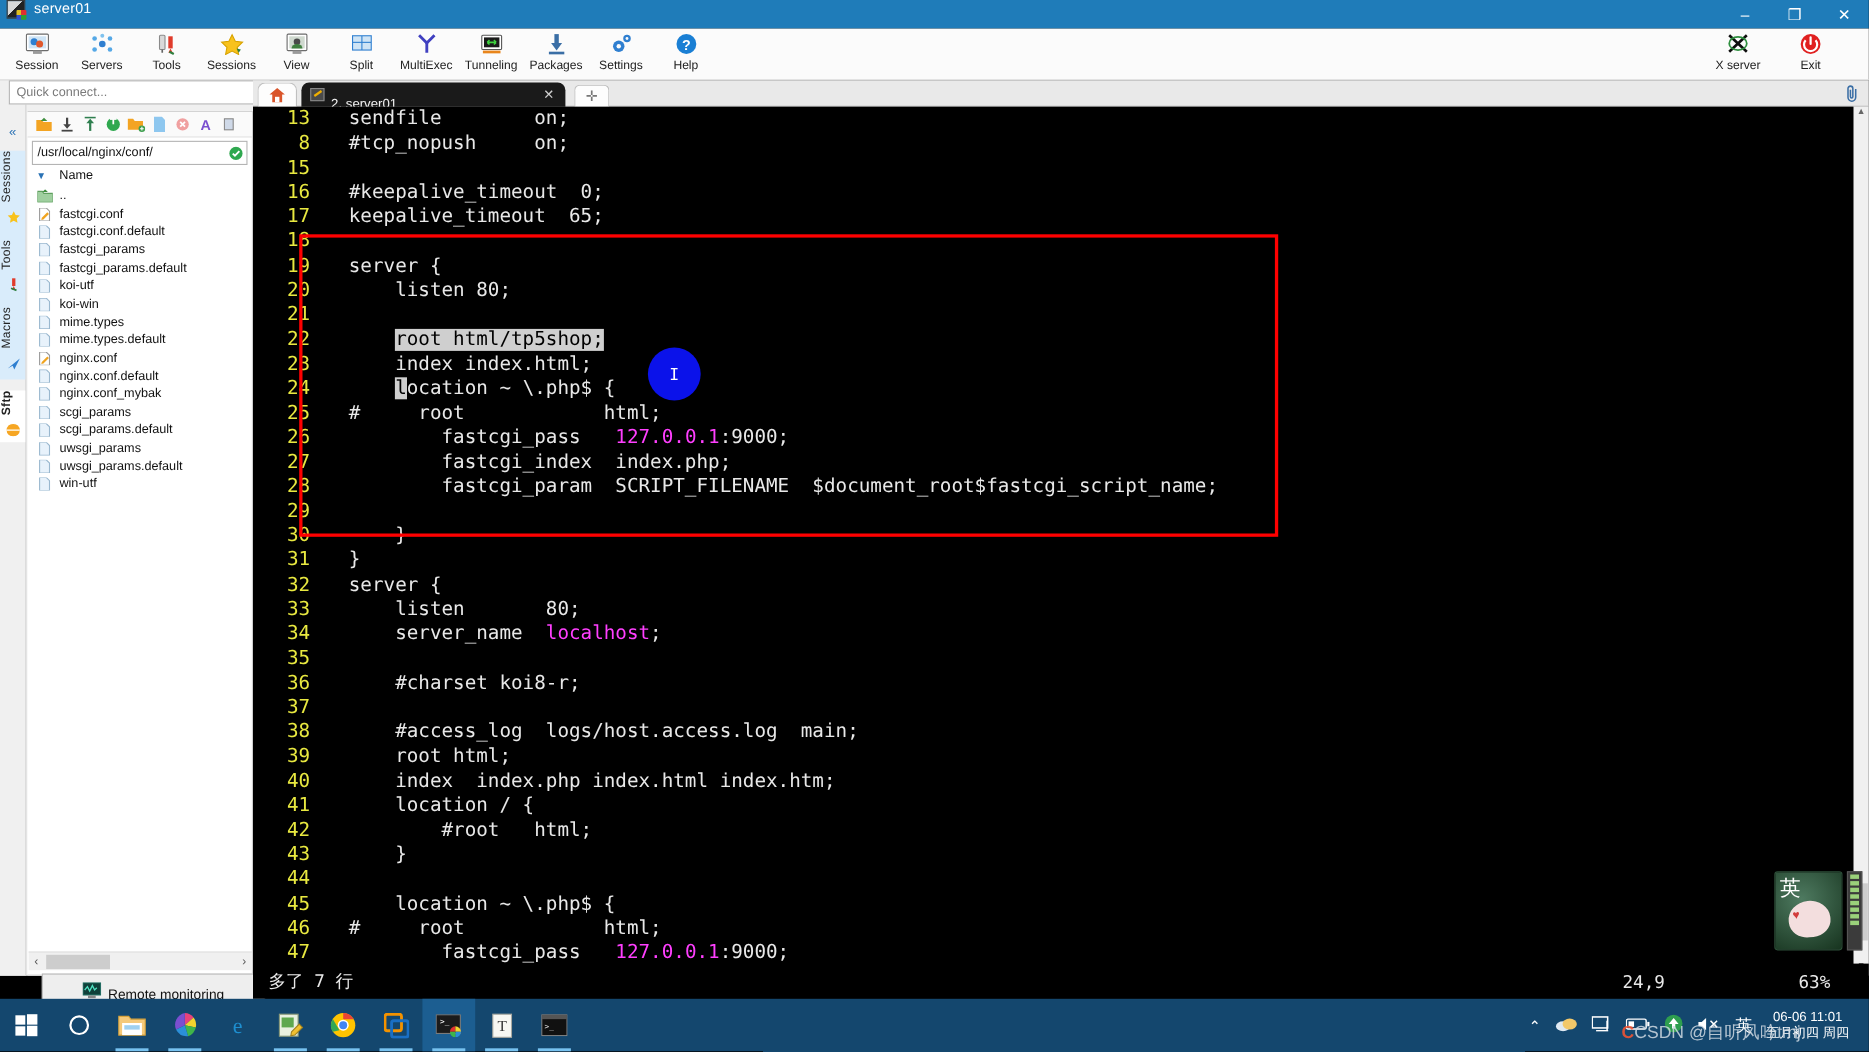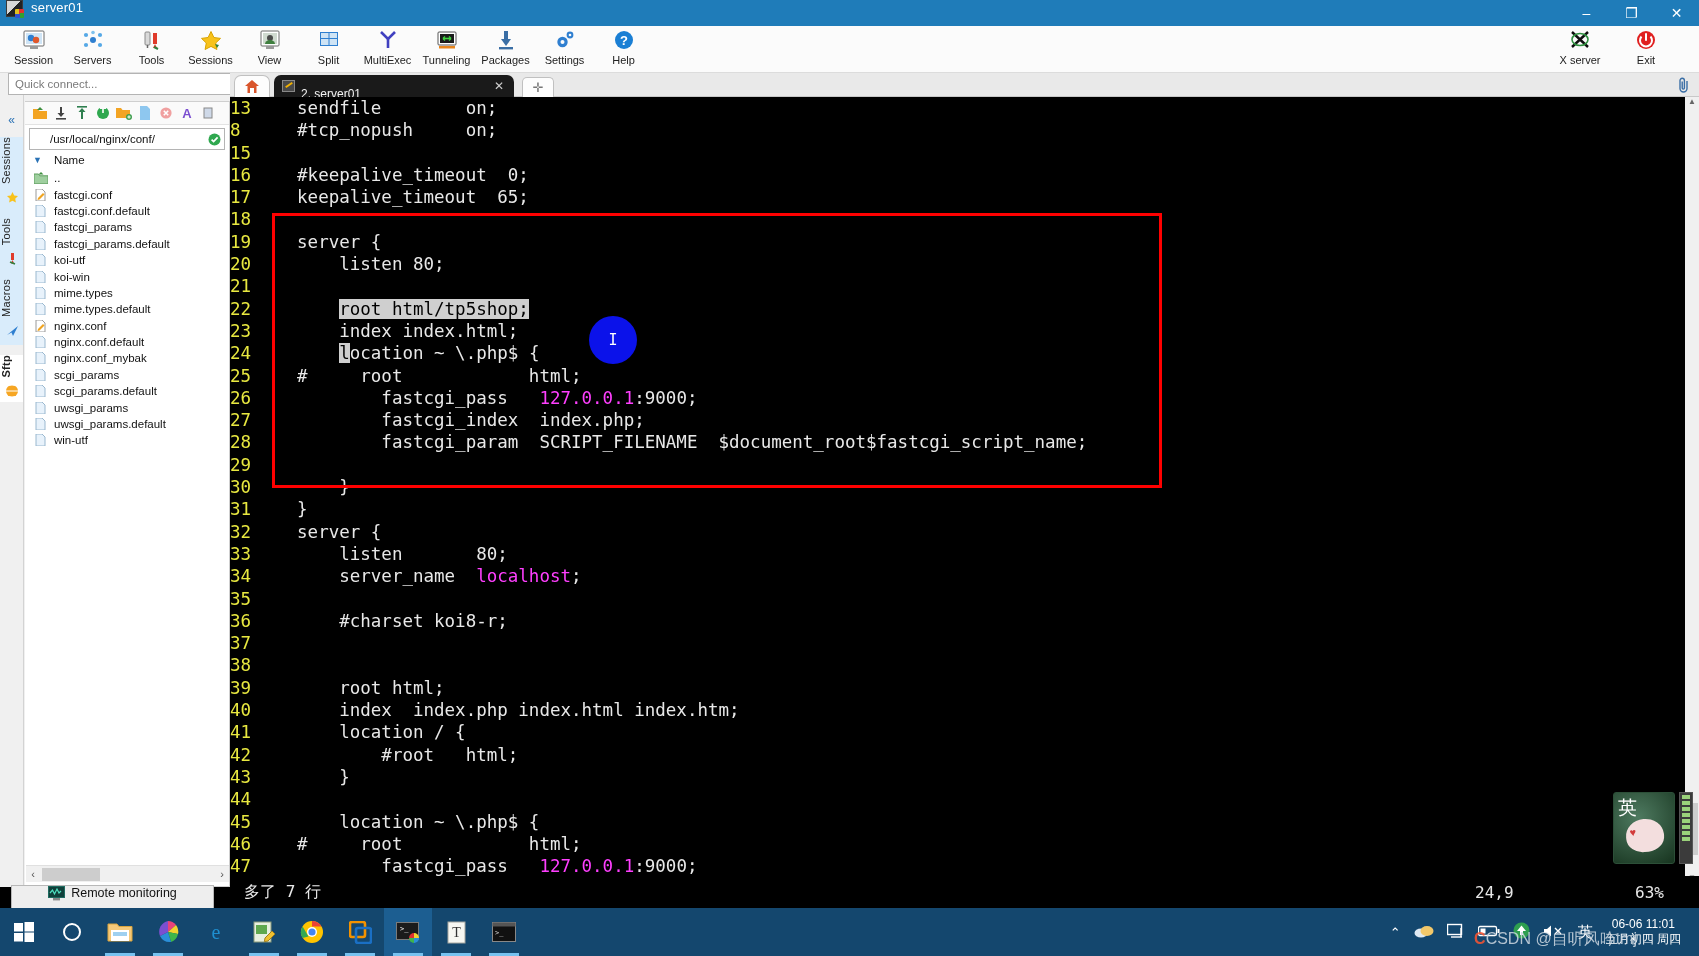--- a/index.html
+++ b/index.html
@@ -75,39 +75,39 @@
     position:absolute; left:25px; top:101px; width:205px; height:786px;
     background:#fff; border:1px solid #cfcfcf; border-left:none;
   }
   .sftp-tools {
     height:23px; display:flex; align-items:center; gap:4px; padding-left:6px;
     background:#fafafa; border-bottom:1px solid #e3e3e3;
   }
   .sftp-tools .ic { width:17px; height:17px; display:flex; align-items:center; justify-content:center; }
   .pathbar {
     height:22px; margin:3px 4px 0 4px; border:1px solid #b4b4b4; background:#fff;
-    display:flex; align-items:center; padding-left:20px; font-size:11.5px; color:#111;
+    display:flex; align-items:center; padding-left:4px; font-size:11.5px; color:#111;
   }
   .pathbar .ok { margin-left:auto; margin-right:3px; width:13px; height:13px; }
   .colhdr { height:20px; display:flex; align-items:center; font-size:11.5px; color:#111; padding-left:8px; }
   .colhdr .sortarr { color:#2a72b5; font-size:9px; margin-right:12px; }
   .filelist { padding-left:8px; }
   .frow { height:16.4px; display:flex; align-items:center; font-size:11.5px; color:#111; }
   .frow .fi { width:16px; height:13px; margin-right:5px; display:flex; align-items:center; justify-content:center; flex:none; }
   .hscroll {
     position:absolute; left:26px; bottom:74px; width:203px; height:17px;
     background:#f0f0f0; display:flex; align-items:center; border-top:1px solid #e0e0e0;
   }
   .hscroll .arw { width:14px; text-align:center; font-size:11px; color:#555; }
   .hscroll .thumb { width:58px; height:13px; background:#cdcdcd; margin-left:2px; }
   .hscroll .arw.r { margin-left:auto; }
   .remotemon {
-    position:absolute; left:11px; bottom:44px; width:203px; height:27px;
+    position:absolute; left:38px; bottom:44px; width:203px; height:27px;
     background:#eee; border:1px solid #b8b8b8;
-    display:flex; align-items:flex-start; justify-content:center; gap:6px; font-size:12.5px; color:#111;
+    display:flex; align-items:flex-end; justify-content:center; gap:6px; font-size:12.5px; color:#111;
   }
   .followrow {
     position:absolute; left:30px; bottom:15px; width:200px; height:20px;
     display:flex; align-items:center; gap:7px; font-size:12.5px; color:#111;
   }
   .cbox { width:13px; height:13px; border:1px solid #6a6a6a; background:#fff; position:relative; }
   .cbox:after{ content:"✓"; position:absolute; left:1px; top:-3px; font-size:12px; color:#111; }
 
   
   .tabstrip {
@@ -136,21 +136,21 @@
   }
   .clip-ic { position:absolute; right:8px; top:4px; color:#3a6ea5; font-size:15px; }
 
   .term {
     position:absolute; left:230px; top:97px; width:1455px; height:790px;
     background:#000; overflow:hidden;
     font-family:"DejaVu Sans Mono","Liberation Mono",monospace;
     font-size:17.5px; line-height:22.3px;
   }
   .tline { display:flex; height:22.3px; white-space:pre; }
-  .lnum { width:46px; color:#e8e840; flex:none; padding-right:14px; }
+  .lnum { width:46px; text-align:right; color:#e8e840; flex:none; padding-right:14px;margin-left:20px; }
   .code { color:#e8e8e8; }
   .c-mag { color:#ff3fff; }
   .hl { background:#cfcfcf; color:#000;margin-top:19px; }
   .hl-cur { background:#cfcfcf; color:#000; }
 
   .redbox {
     position:absolute; left:272px; top:213px; width:890px; height:275px;
     border:3px solid #ff0000; pointer-events:none;
   }
   .blob {
@@ -706,21 +706,21 @@
       <div class="tline"><span class="lnum">28</span><span class="code"><span>          fastcgi_param  SCRIPT_FILENAME  $document_root$fastcgi_script_name;</span></span></div>
       <div class="tline"><span class="lnum">29</span></div>
       <div class="tline"><span class="lnum">30</span><span class="code"><span>      }</span></span></div>
       <div class="tline"><span class="lnum">31</span><span class="code"><span>  }</span></span></div>
       <div class="tline"><span class="lnum">32</span><span class="code"><span>  server {</span></span></div>
       <div class="tline"><span class="lnum">33</span><span class="code"><span>      listen       80;</span></span></div>
       <div class="tline"><span class="lnum">34</span><span class="code"><span>      server_name  </span><span class="c-mag">localhost</span><span>;</span></span></div>
       <div class="tline"><span class="lnum">35</span><span class="code"><span></span></span></div>
       <div class="tline"><span class="lnum">36</span><span class="code"><span>      #charset koi8-r;</span></span></div>
       <div class="tline"><span class="lnum">37</span><span class="code"><span></span></span></div>
-      <div class="tline"><span class="lnum">38</span></div>
+      <div class="tline"><span class="lnum">38</span><span class="code"><span>      #access_log  logs/host.access.log  main;</span></span></div>
       <div class="tline"><span class="lnum">39</span><span class="code"><span>      root html;</span></span></div>
       <div class="tline"><span class="lnum">40</span><span class="code"><span>      index  index.php index.html index.htm;</span></span></div>
       <div class="tline"><span class="lnum">41</span><span class="code"><span>      location / {</span></span></div>
       <div class="tline"><span class="lnum">42</span><span class="code"><span>          #root   html;</span></span></div>
       <div class="tline"><span class="lnum">43</span><span class="code"><span>      }</span></span></div>
       <div class="tline"><span class="lnum">44</span><span class="code"><span></span></span></div>
       <div class="tline"><span class="lnum">45</span><span class="code"><span>      location ~ \.php$ {</span></span></div>
       <div class="tline"><span class="lnum">46</span><span class="code"><span>  #     root            html;</span></span></div>
       <div class="tline"><span class="lnum">47</span><span class="code"><span>          fastcgi_pass   </span><span class="c-mag">127.0.0.1</span><span>:9000;</span></span></div>
     </div>

